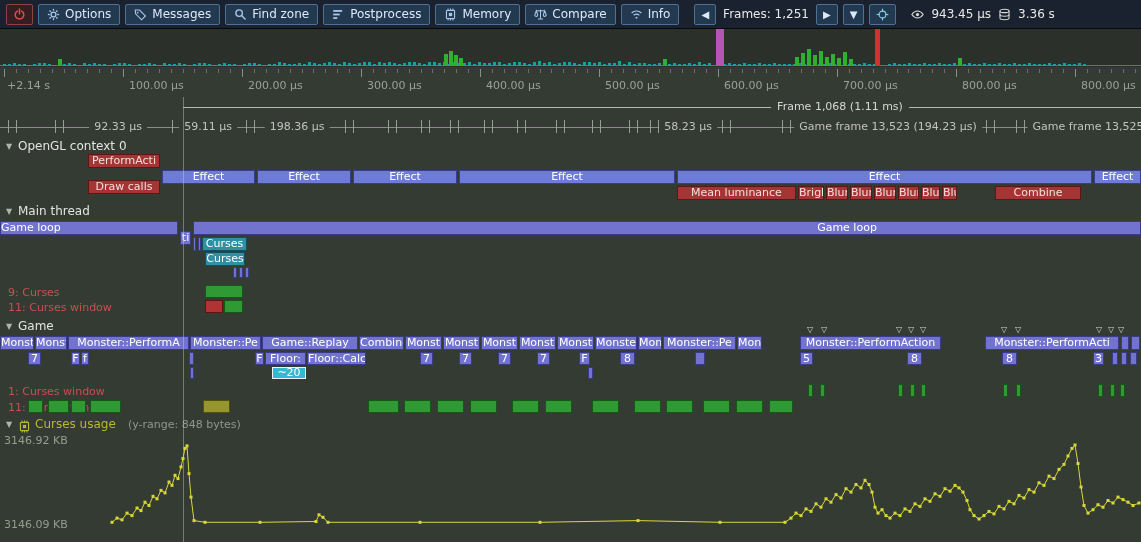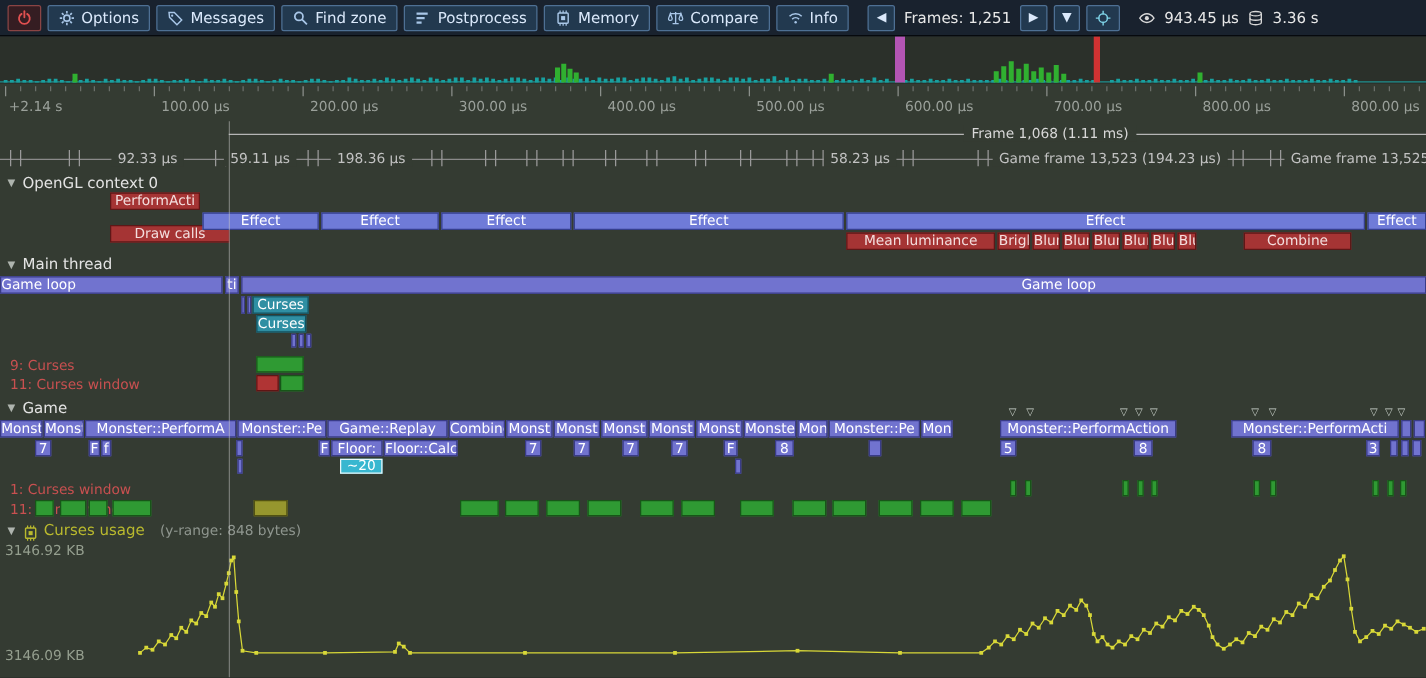--- a/index.html
+++ b/index.html
@@ -594,38 +594,38 @@
     <div class="marker" style="left: 824px; top: 325px;">▽</div>
     <div class="marker" style="left: 899px; top: 325px;">▽</div>
     <div class="marker" style="left: 911px; top: 325px;">▽</div>
     <div class="marker" style="left: 923px; top: 325px;">▽</div>
     <div class="marker" style="left: 1004px; top: 325px;">▽</div>
     <div class="marker" style="left: 1018px; top: 325px;">▽</div>
     <div class="marker" style="left: 1099px; top: 325px;">▽</div>
     <div class="marker" style="left: 1111px; top: 325px;">▽</div>
     <div class="marker" style="left: 1121px; top: 325px;">▽</div>
     <div class="zbar red" style="left: 88px; top: 154px; width: 72px; height: 14px; line-height: 12px;">PerformActi</div>
-    <div class="zbar red" style="left: 88px; top: 180px; width: 96px; height: 14px; line-height: 12px;">Draw calls</div>
+    <div class="zbar red" style="left: 88px; top: 180px; width: 72px; height: 14px; line-height: 12px;">Draw calls</div>
     <div class="zbar blue" style="left: 162px; top: 170px; width: 93px; height: 14px; line-height: 12px;">Effect</div>
     <div class="zbar blue" style="left: 257px; top: 170px; width: 94px; height: 14px; line-height: 12px;">Effect</div>
     <div class="zbar blue" style="left: 353px; top: 170px; width: 104px; height: 14px; line-height: 12px;">Effect</div>
     <div class="zbar blue" style="left: 459px; top: 170px; width: 216px; height: 14px; line-height: 12px;">Effect</div>
     <div class="zbar blue" style="left: 677px; top: 170px; width: 415px; height: 14px; line-height: 12px;">Effect</div>
     <div class="zbar blue" style="left: 1094px; top: 170px; width: 47px; height: 14px; line-height: 12px;">Effect</div>
     <div class="zbar red" style="left: 677px; top: 186px; width: 119px; height: 14px; line-height: 12px;">Mean luminance</div>
     <div class="zbar red" style="left: 798px; top: 186px; width: 26px; height: 14px; line-height: 12px;">Brigh</div>
     <div class="zbar red" style="left: 826px; top: 186px; width: 22px; height: 14px; line-height: 12px;">Blur</div>
     <div class="zbar red" style="left: 850px; top: 186px; width: 22px; height: 14px; line-height: 12px;">Blur</div>
     <div class="zbar red" style="left: 874px; top: 186px; width: 22px; height: 14px; line-height: 12px;">Blur</div>
     <div class="zbar red" style="left: 898px; top: 186px; width: 21px; height: 14px; line-height: 12px;">Blur</div>
     <div class="zbar red" style="left: 921px; top: 186px; width: 19px; height: 14px; line-height: 12px;">Blur</div>
     <div class="zbar red" style="left: 942px; top: 186px; width: 15px; height: 14px; line-height: 12px;">Blur</div>
     <div class="zbar red" style="left: 995px; top: 186px; width: 86px; height: 14px; line-height: 12px;">Combine</div>
     <div class="zbar purple" style="left: 0px; top: 221px; width: 178px; height: 14px; line-height: 12px; text-align: left;">Game loop</div>
-    <div class="zbar purple" style="left: 180px; top: 221px; width: 11px; height: 14px; line-height: 12px;">ti</div>
+    <div class="zbar purple" style="left: 180px; top: 231px; width: 11px; height: 14px; line-height: 12px;">ti</div>
     <div class="zbar purple" style="left: 193px; top: 221px; width: 948px; height: 14px; line-height: 12px; position: absolute;">
       <span style="position: absolute; top: 0px; left: 653px; transform: translateX(-50%);">Game loop</span>
     </div>
     <div class="zbar purple" style="left: 193px; top: 237px; width: 3px; height: 14px; line-height: 12px;"></div>
     <div class="zbar purple" style="left: 198px; top: 237px; width: 3px; height: 14px; line-height: 12px;"></div>
     <div class="zbar teal" style="left: 202px; top: 237px; width: 45px; height: 14px; line-height: 12px;">Curses</div>
     <div class="zbar teal" style="left: 205px; top: 252px; width: 40px; height: 14px; line-height: 12px;">Curses</div>
     <div class="zbar purple" style="left: 233px; top: 267px; width: 4px; height: 11px; line-height: 9px;"></div>
     <div class="zbar purple" style="left: 239px; top: 267px; width: 4px; height: 11px; line-height: 9px;"></div>
     <div class="zbar purple" style="left: 245px; top: 267px; width: 4px; height: 11px; line-height: 9px;"></div>

